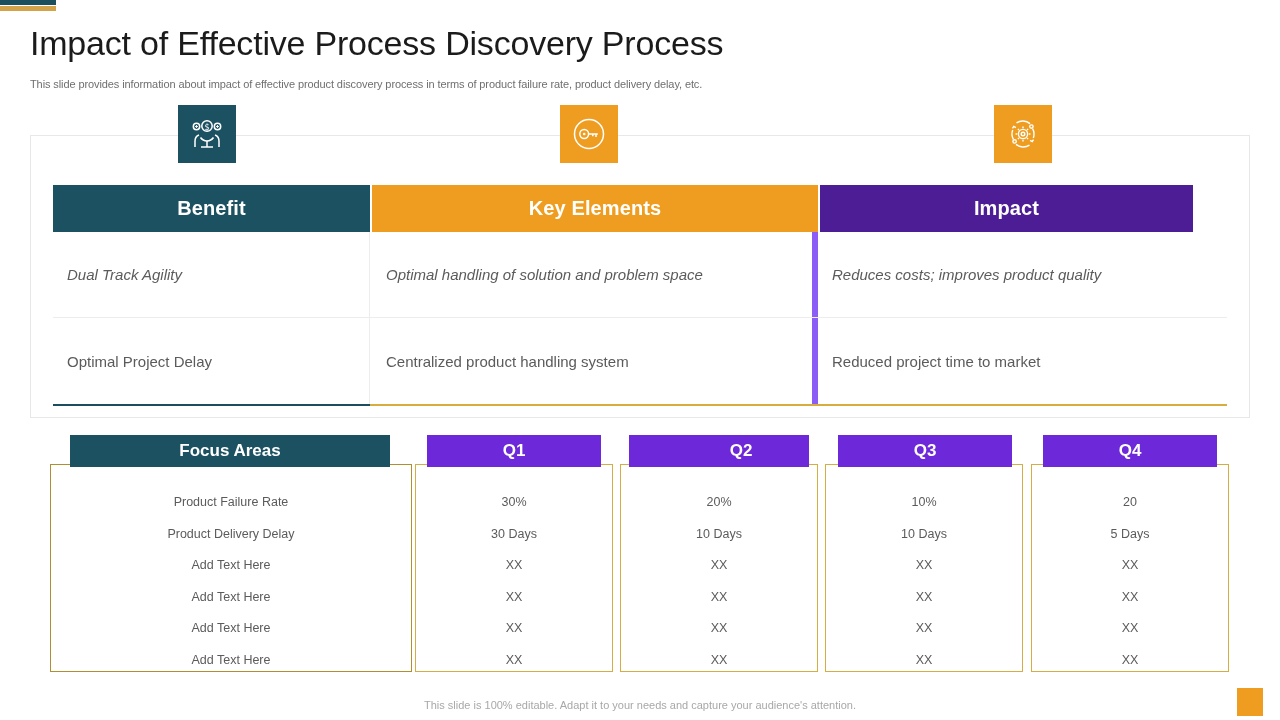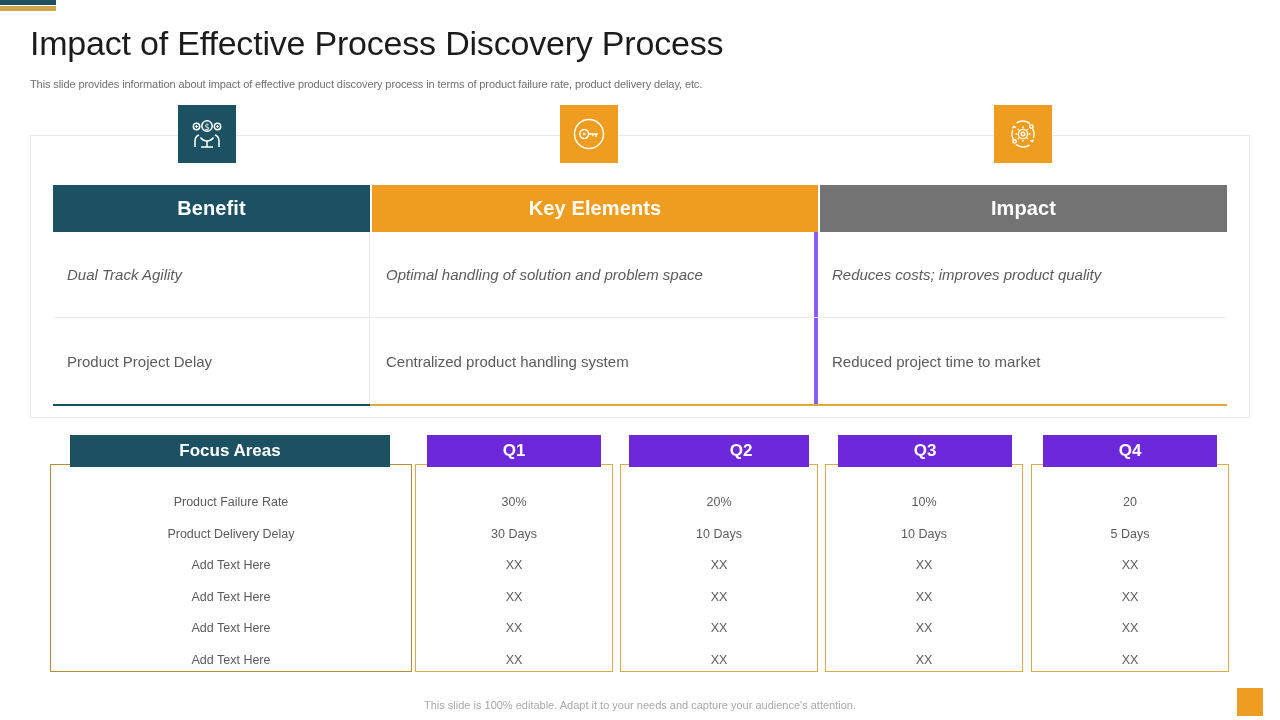--- a/index.html
+++ b/index.html
@@ -100,36 +100,36 @@
     display: flex;
     align-items: center;
     justify-content: center;
     font-size: 20px;
     font-weight: bold;
     color: #ffffff;
     letter-spacing: 0.1px;
   }
   .bth.c1 { width: 317px; background: #1c5162; }
   .bth.c2 { width: 446px; background: #ef9d21; margin-left: 2px; }
-  .bth.c3 { width: 407px; background: #737373; margin-left: 2px; }
+  .bth.c3 { width: 373px; background: #4c1d95; margin-left: 2px; }
 
   .btable-row {
     display: flex;
     height: 86px;
   }
   .btable-row.r1 { border-bottom: 1px solid #ededed; font-style: italic; }
   .btd {
     display: flex;
     align-items: center;
     font-size: 15px;
     color: #5b5b5b;
     padding-left: 14px;
   }
   .btd.c1 { width: 317px; border-right: 1px solid #ededed; }
-  .btd.c2 { width: 448px; border-right: 4px solid #8b5cf6; padding-left: 16px; }
+  .btd.c2 { width: 448px; border-right: 6px solid #8b5cf6; padding-left: 16px; }
   .btd.c3 { width: 409px; padding-left: 14px; }
 
   .btable-foot {
     display: flex;
     height: 3px;
   }
   .btable-foot .f1 { width: 317px; background: #1c4f5e; height: 2px; }
   .btable-foot .f2 { width: 857px; background: #d8ad3e; height: 2px; }
   .fa-head {
     position: absolute;
@@ -264,21 +264,21 @@
       <div class="bth c3">Impact</div>
     </div>
 
     <div class="btable-row r1">
       <div class="btd c1">Dual Track Agility</div>
       <div class="btd c2">Optimal handling of solution and problem space</div>
       <div class="btd c3">Reduces costs; improves product quality</div>
     </div>
 
     <div class="btable-row r2">
-      <div class="btd c1">Product Project Delay</div>
+      <div class="btd c1">Optimal Project Delay</div>
       <div class="btd c2">Centralized product handling system</div>
       <div class="btd c3">Reduced project time to market</div>
     </div>
 
     <div class="btable-foot">
       <div class="f1"></div>
       <div class="f2"></div>
     </div>
   </div>
 

